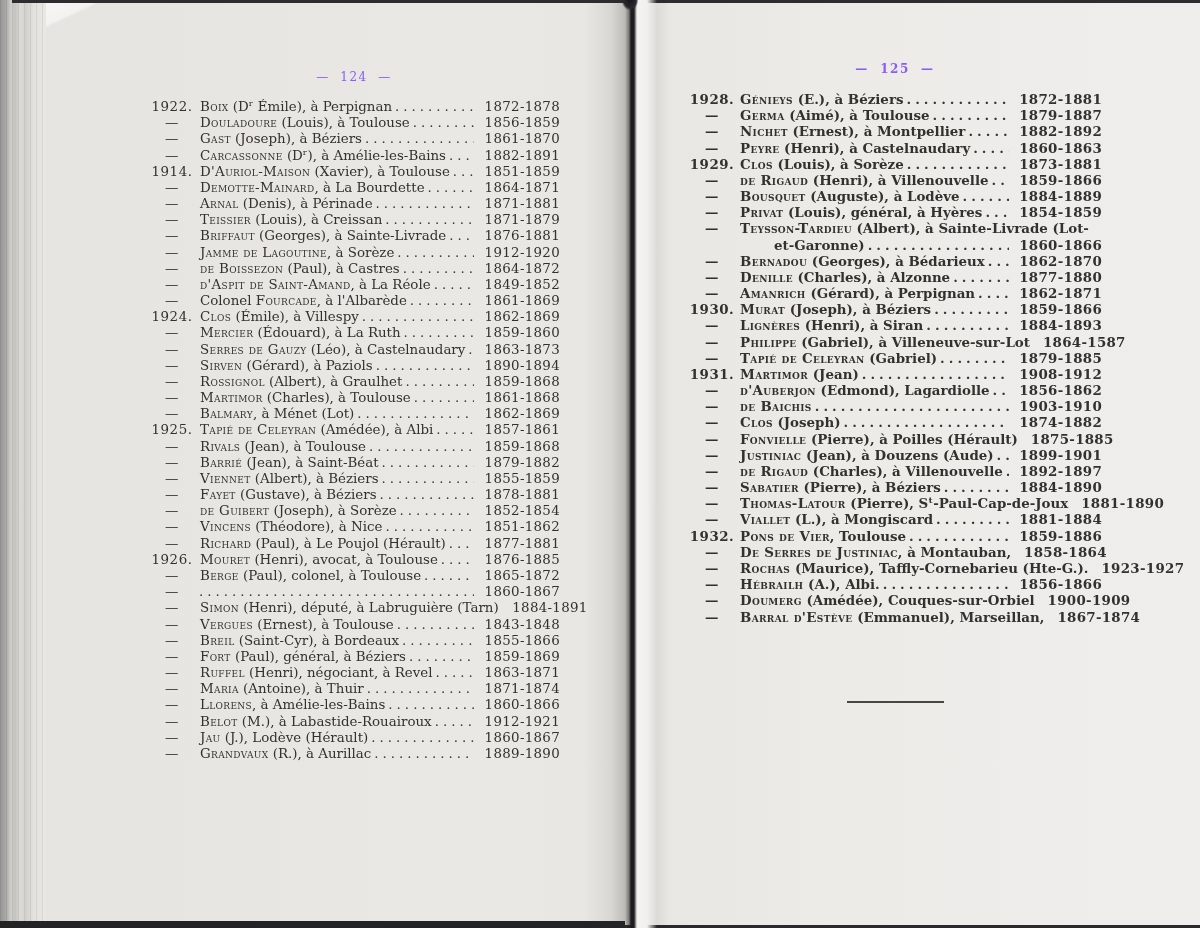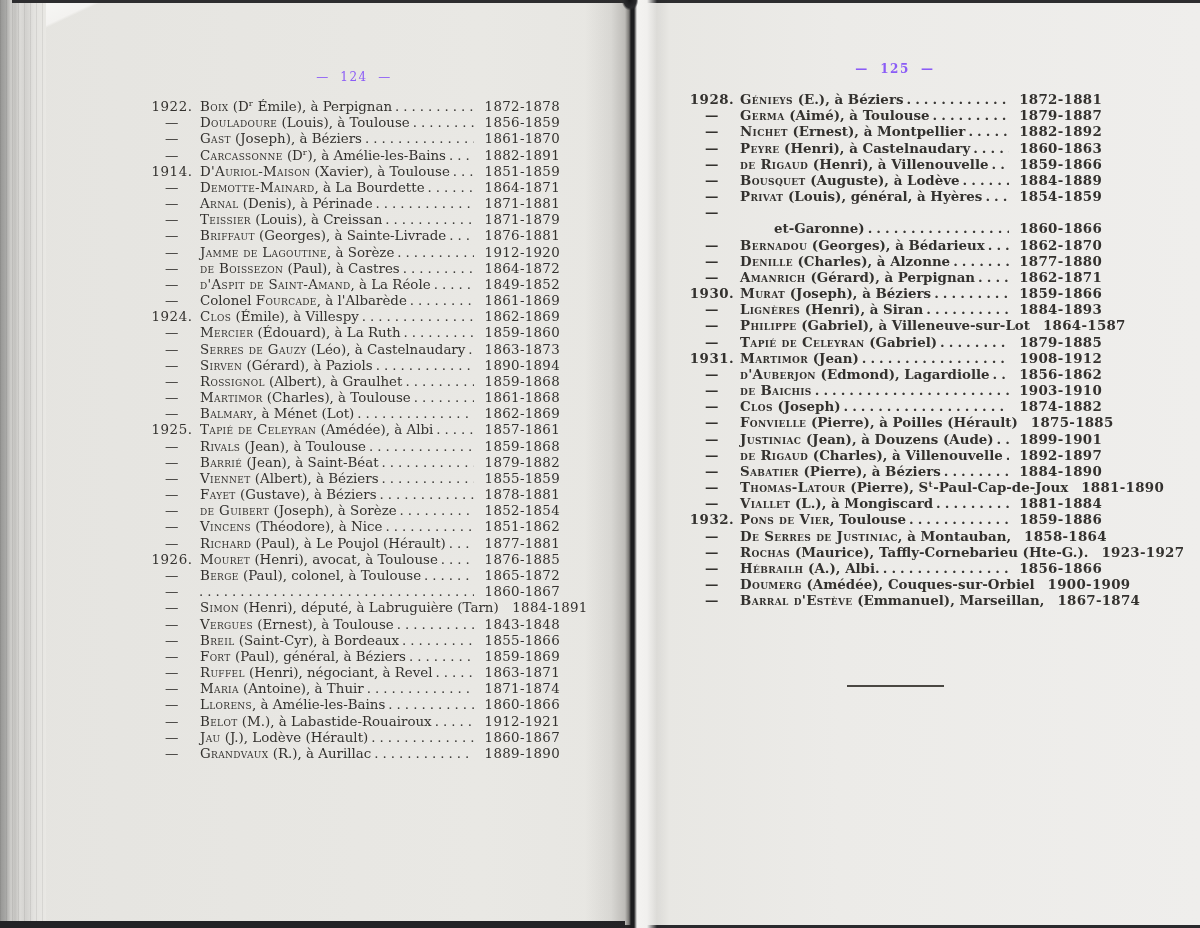--- a/index.html
+++ b/index.html
@@ -376,39 +376,46 @@
         <span class="leader"></span>
         <span class="yrs">1882-1892</span>
       </div>
       <div class="row">
         <span class="num">—</span>
         <span class="txt"><span class="sc">Peyre</span><span class="rest"> (Henri), à Castelnaudary</span></span>
         <span class="leader"></span>
         <span class="yrs">1860-1863</span>
       </div>
       <div class="row">
+        <span class="num">1929.</span>
+        <span class="txt"><span class="sc">Clos</span><span class="rest"> (Louis), à Sorèze</span></span>
+        <span class="leader"></span>
+        <span class="yrs">1873-1881</span>
+      </div>
+      <div class="row">
         <span class="num">—</span>
         <span class="txt"><span class="sc">de Rigaud</span><span class="rest"> (Henri), à Villenouvelle</span></span>
         <span class="leader"></span>
         <span class="yrs">1859-1866</span>
       </div>
       <div class="row">
         <span class="num">—</span>
         <span class="txt"><span class="sc">Bousquet</span><span class="rest"> (Auguste), à Lodève</span></span>
         <span class="leader"></span>
         <span class="yrs">1884-1889</span>
       </div>
       <div class="row">
         <span class="num">—</span>
         <span class="txt"><span class="sc">Privat</span><span class="rest"> (Louis), général, à Hyères</span></span>
         <span class="leader"></span>
         <span class="yrs">1854-1859</span>
       </div>
       <div class="row noleader">
         <span class="num">—</span>
+        <span class="txt"><span class="sc">Teysson-Tardieu</span><span class="rest"> (Albert), à Sainte-Livrade (Lot-</span></span>
         <span class="leader"></span>
         <span class="yrs"></span>
       </div>
       <div class="row cont">
         <span class="num"></span>
         <span class="txt"><span class="pre">et-Garonne)</span></span>
         <span class="leader"></span>
         <span class="yrs">1860-1866</span>
       </div>
       <div class="row">

